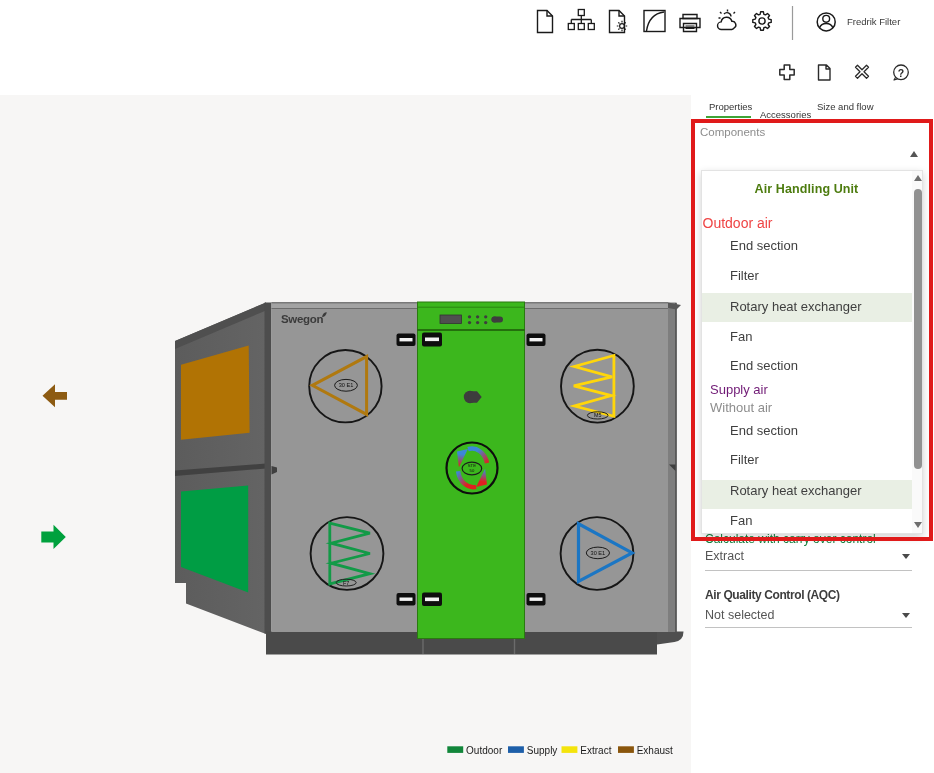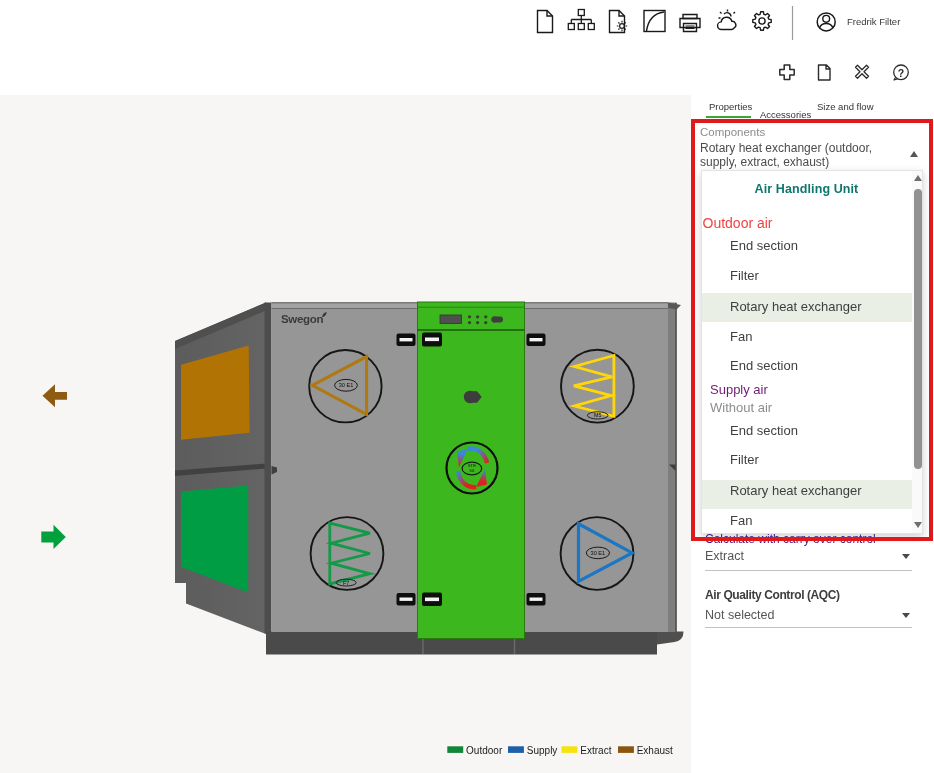--- a/index.html
+++ b/index.html
@@ -206,27 +206,26 @@
   </g>
   <text x="901" y="76.6" font-size="10.5" fill="#2b2b2b" text-anchor="middle" font-weight="bold">?</text>
 </svg>
 
 <div class="abs" style="left:709px;top:101px;font-size:9.5px;color:#333;">Properties</div>
 <div class="abs" style="left:760px;top:101px;font-size:9.5px;color:#333;margin-top:8px;">Accessories</div>
 <div class="abs" style="left:817px;top:101px;font-size:9.5px;color:#333;text-align:right;">Size and flow</div>
 <div class="abs" style="left:706px;top:115.5px;width:45px;height:2.2px;background:#3fa437;"></div>
 
 <div class="abs" style="left:700px;top:126px;font-size:11.5px;color:#8d8d8d;">Components</div>
-<div class="abs" style="left:700px;top:141px;font-size:12px;color:#4c4c4c;line-height:14px;width:200px;">Rotary heat exchanger (outdoor, supply, extract, exhaust)</div>
 <div class="abs" style="left:910px;top:151px;width:0px;height:0px;border-left:4.5px solid transparent;border-right:4.5px solid transparent;border-bottom:6px solid #555;"></div>
 
-<div class="abs" style="left:705px;top:532px;font-size:12px;color:#4c1d95;">Calculate with carry over control</div>
+<div class="abs" style="left:705px;top:532px;font-size:12px;color:#15803d;">Calculate with carry over control</div>
 
 <div class="abs" style="left:700.5px;top:170px;width:222.5px;height:363.5px;background:#fff;border:1px solid #e3e3e3;box-shadow:0 3px 8px rgba(0,0,0,0.18);overflow:hidden;">
-  <div class="abs" style="left:0px;top:10.5px;width:210px;text-align:center;font-size:12.5px;font-weight:bold;color:#0f766e;letter-spacing:0.1px;">Air Handling Unit</div>
+  <div class="abs" style="left:0px;top:10.5px;width:210px;text-align:center;font-size:12.5px;font-weight:bold;color:#4d7c0f;letter-spacing:0.1px;">Air Handling Unit</div>
   <div class="abs" style="left:1px;top:43.5px;font-size:14px;color:#ef4444;">Outdoor air</div>
   <div class="abs" style="left:28.5px;top:67px;font-size:13px;color:#3f3f3f;">End section</div>
   <div class="abs" style="left:28.5px;top:96.5px;font-size:13px;color:#3f3f3f;">Filter</div>
   <div class="abs" style="left:0px;top:122px;width:210.5px;height:29px;background:#e9efe4;"></div>
   <div class="abs" style="left:28.5px;top:127.5px;font-size:13px;color:#3f3f3f;">Rotary heat exchanger</div>
   <div class="abs" style="left:28.5px;top:157.5px;font-size:13px;color:#3f3f3f;">Fan</div>
   <div class="abs" style="left:28.5px;top:186.5px;font-size:13px;color:#3f3f3f;">End section</div>
   <div class="abs" style="left:8.5px;top:210.5px;font-size:13px;color:#701a75;">Supply air</div>
   <div class="abs" style="left:8.5px;top:229px;font-size:13px;color:#8d8d8d;">Without air</div>
   <div class="abs" style="left:28.5px;top:252px;font-size:13px;color:#3f3f3f;">End section</div>

